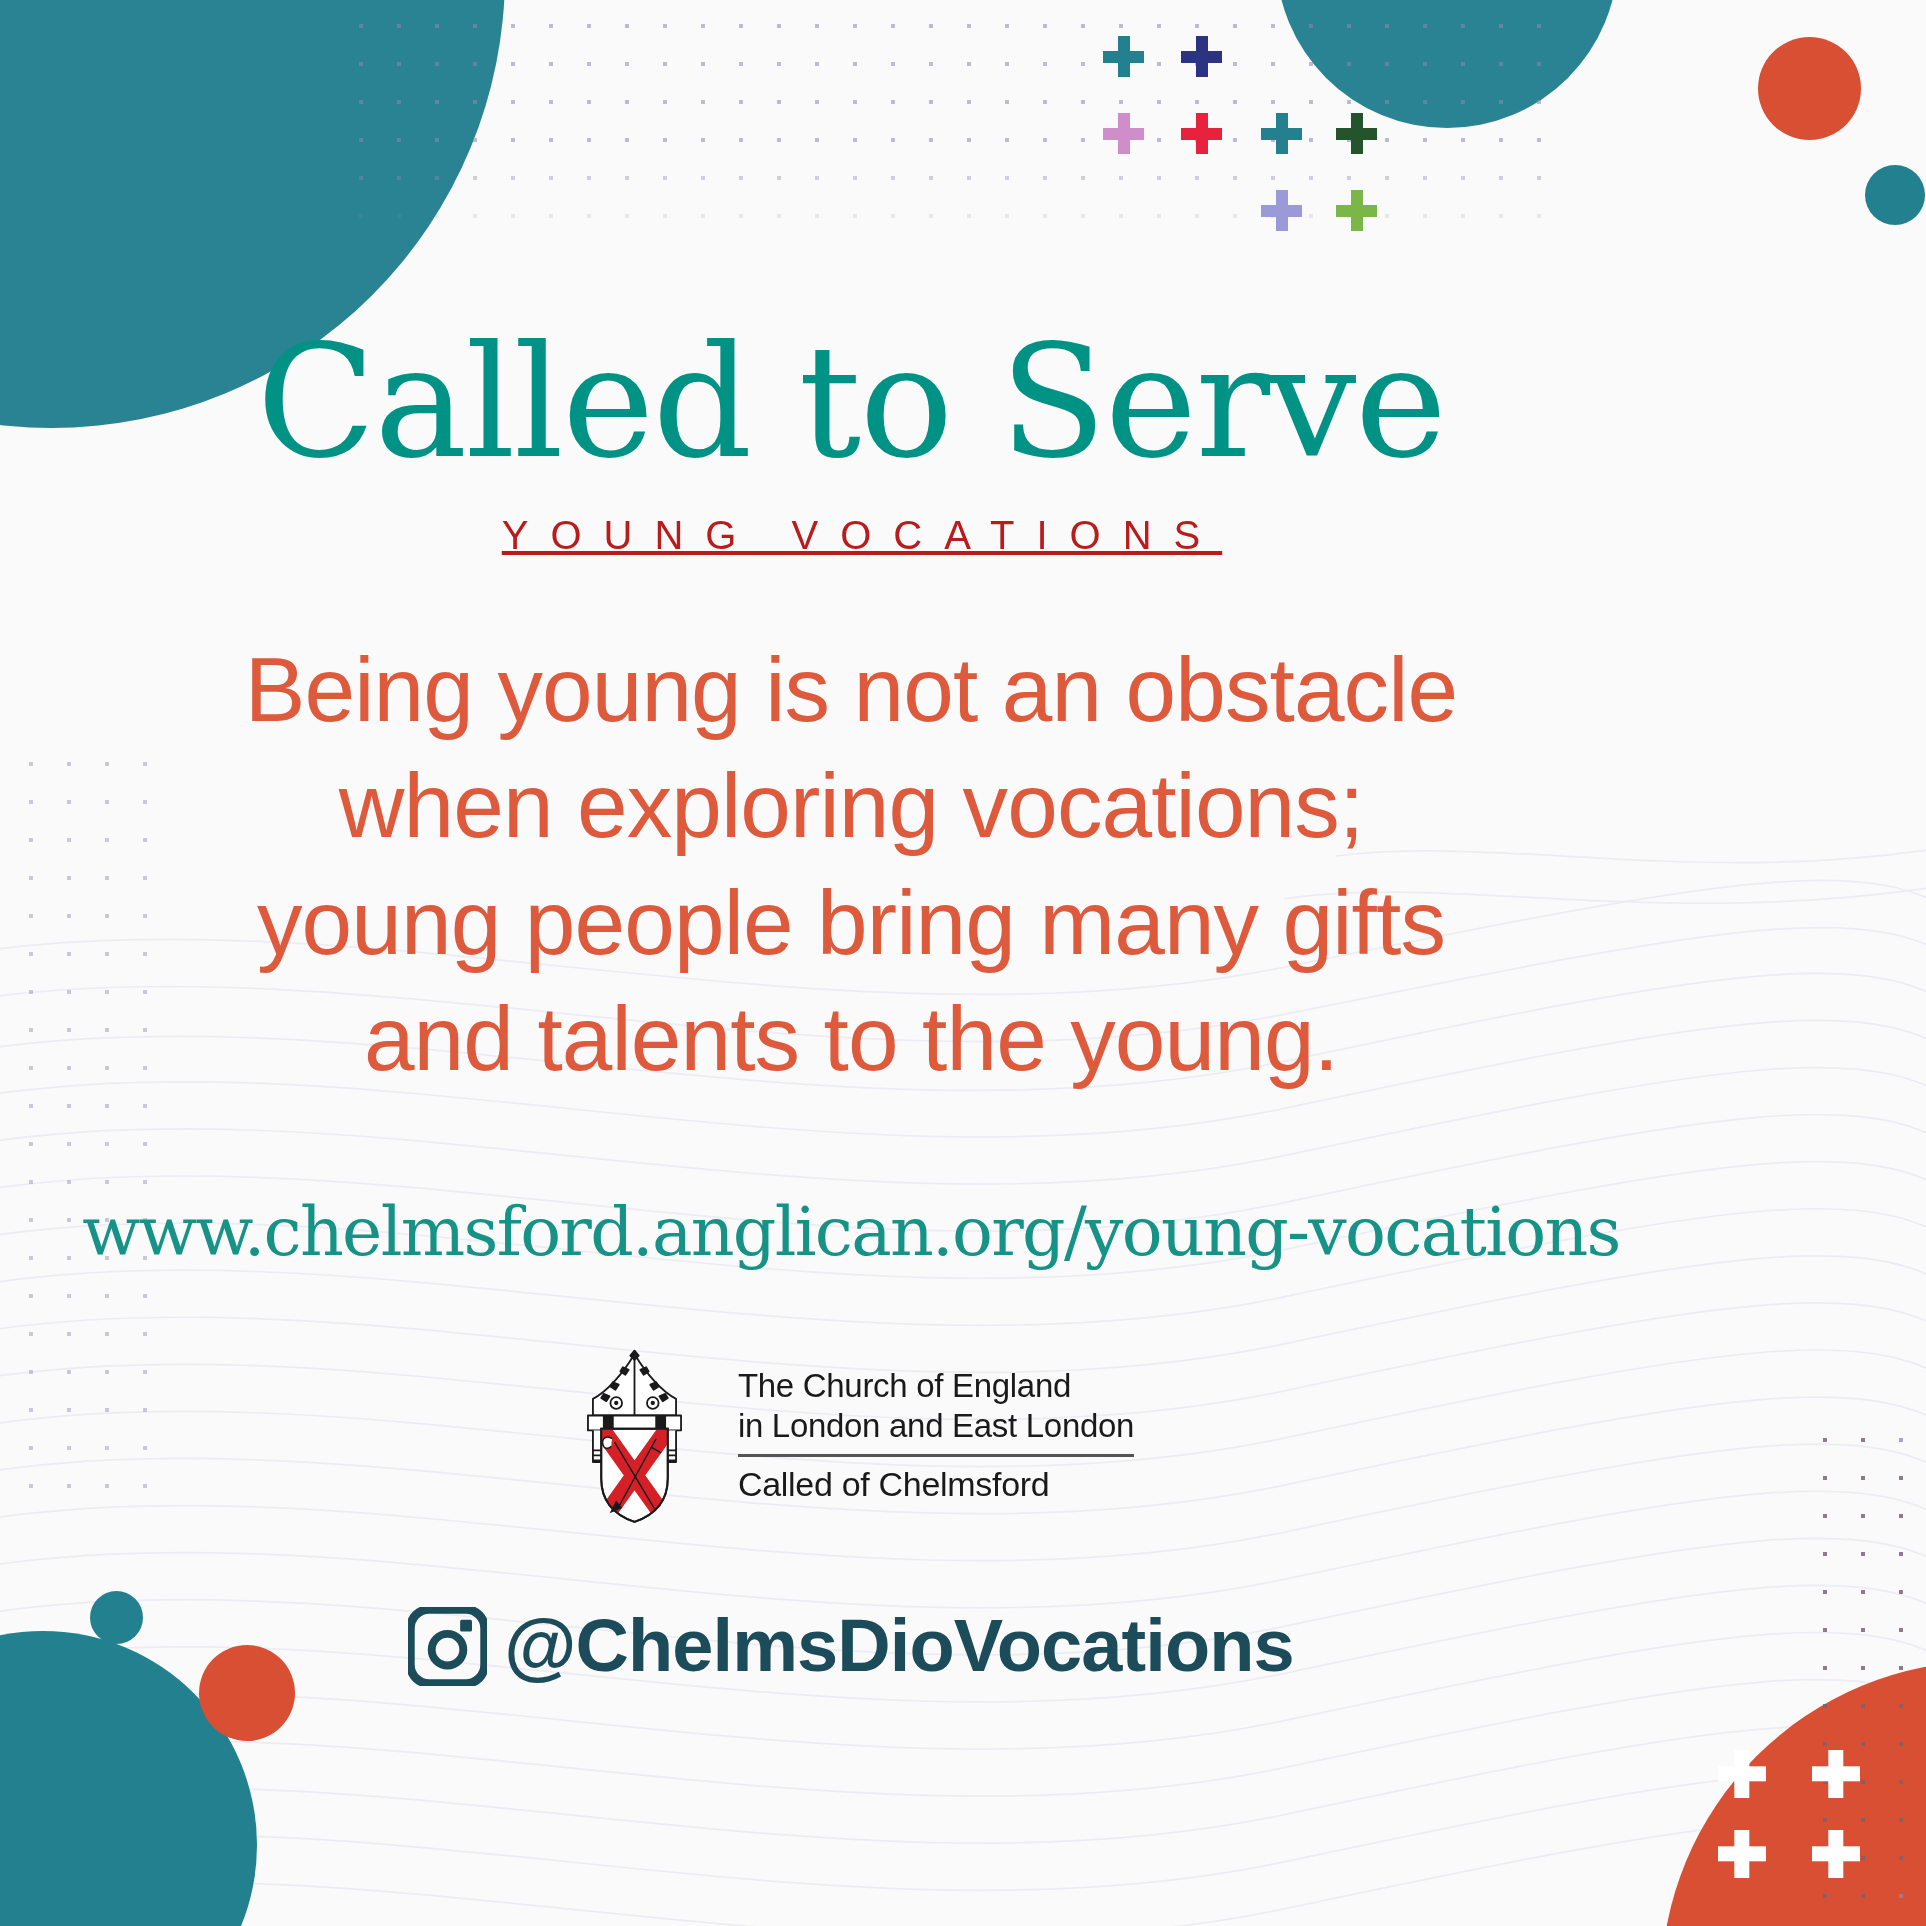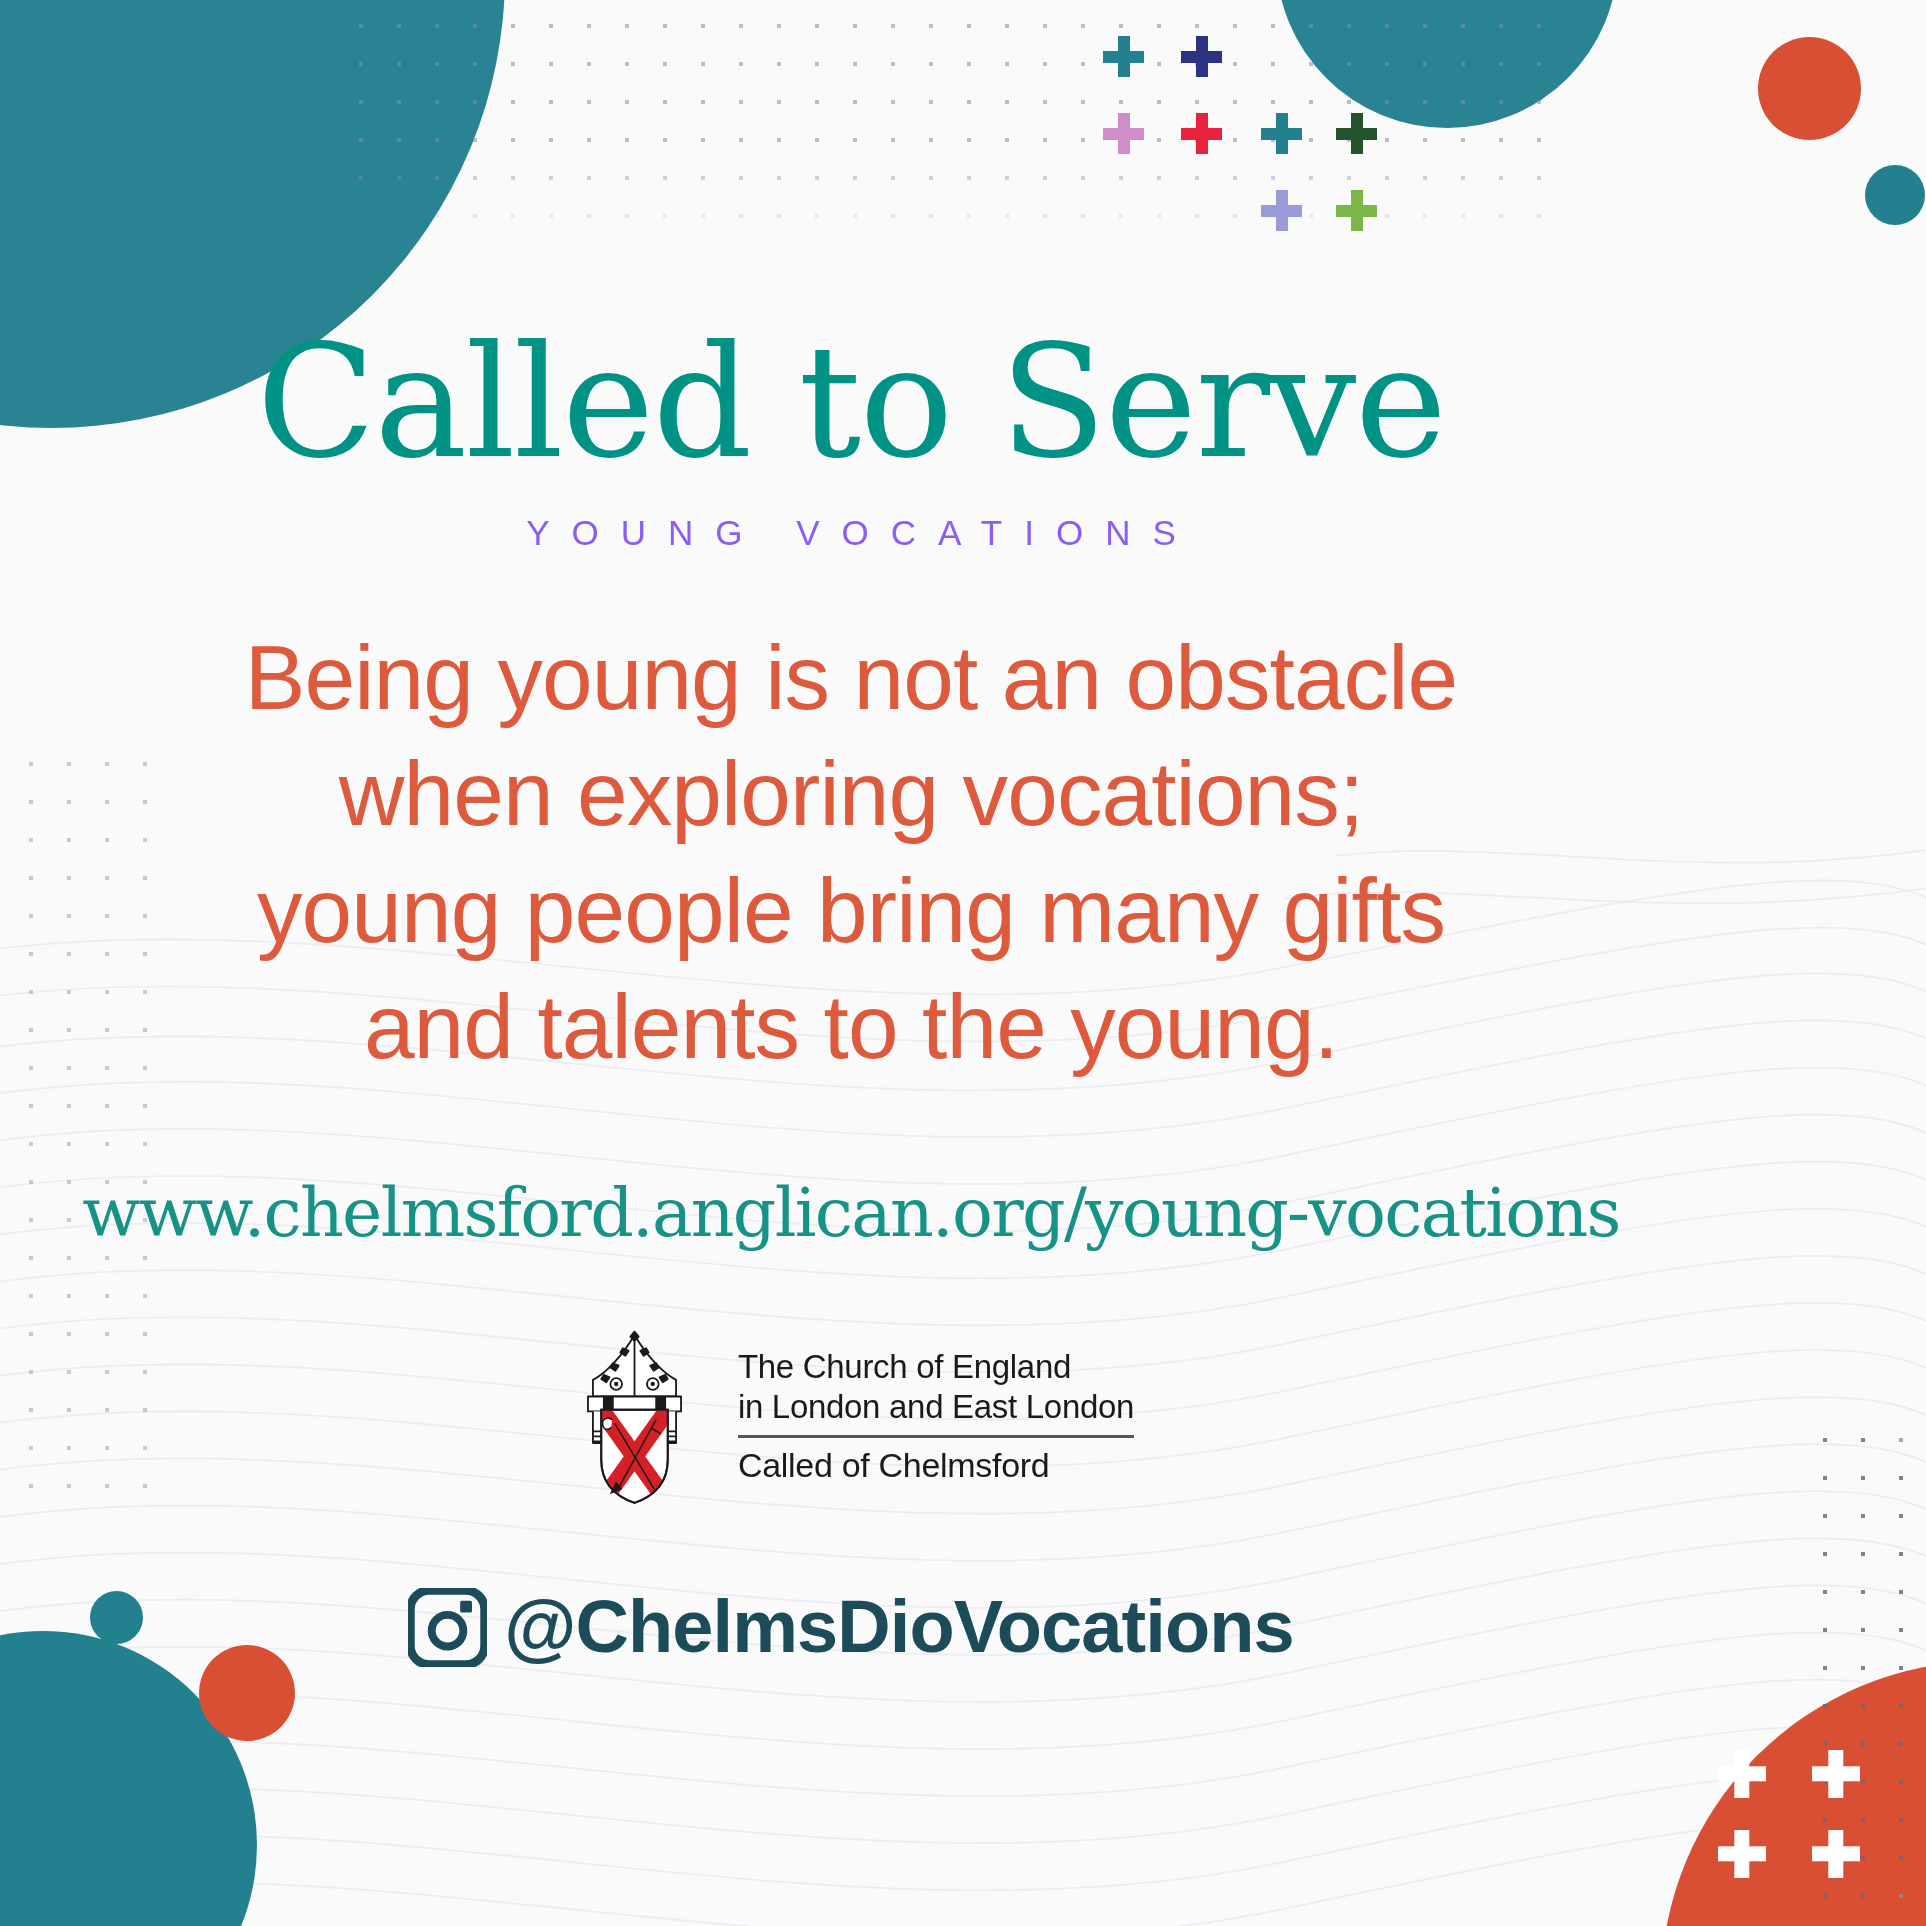--- a/index.html
+++ b/index.html
@@ -72,28 +72,29 @@
     font-size:156px;
     line-height:1;
     letter-spacing:-1.7px;
     color:#009385;
   }
   #subtitle{
     margin:0;
     padding-top:33px;
     font-family:"Liberation Sans", sans-serif;
     font-weight:300;
-    font-size:35px;
+    font-size:40px;
     letter-spacing:22px;
     text-indent:22px;
-    color:#8b5cf6;
+    color:#b91c1c;
+    text-decoration:underline;
   }
 
   #body-copy{
-    margin:5px;
+    margin:12px;
     padding-top:62px;
     font-family:"Liberation Sans Narrow","Liberation Sans", sans-serif;
     font-weight:300;
     font-size:91px;
     line-height:1.28;
     color:#dd5a3c;
     letter-spacing:-0.9px;
   }
   #body-copy span{display:block;}
 

